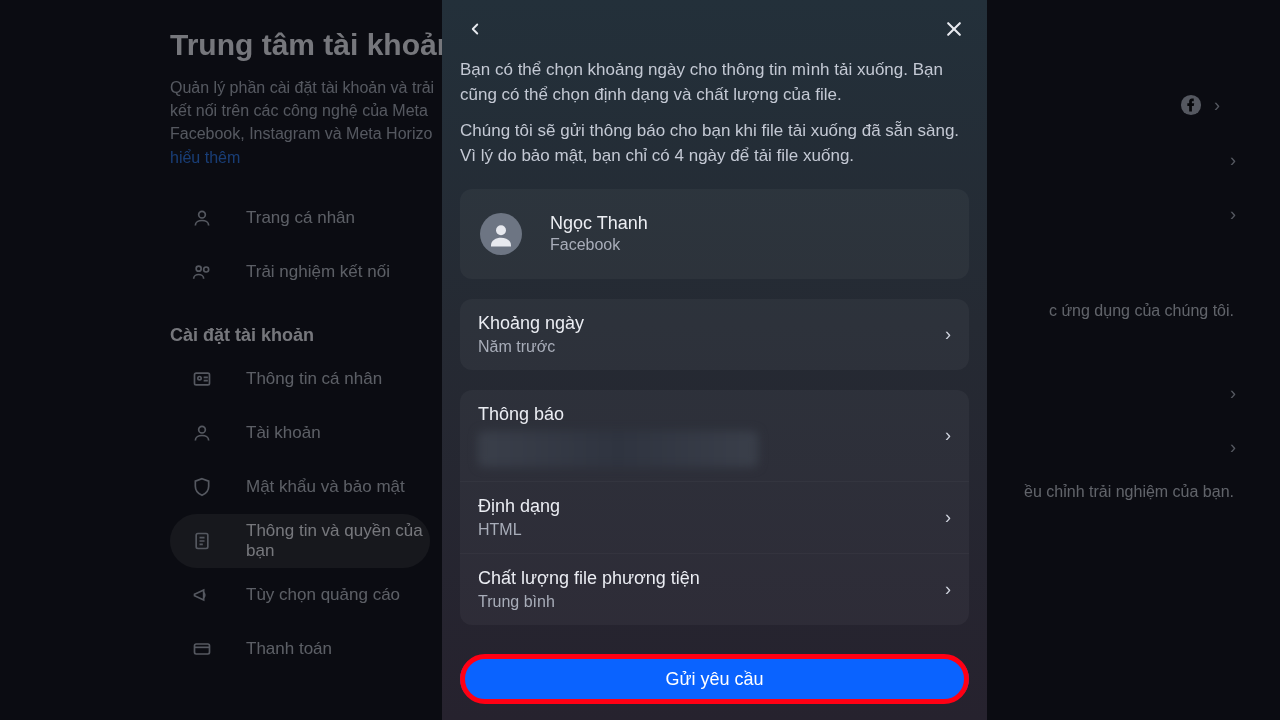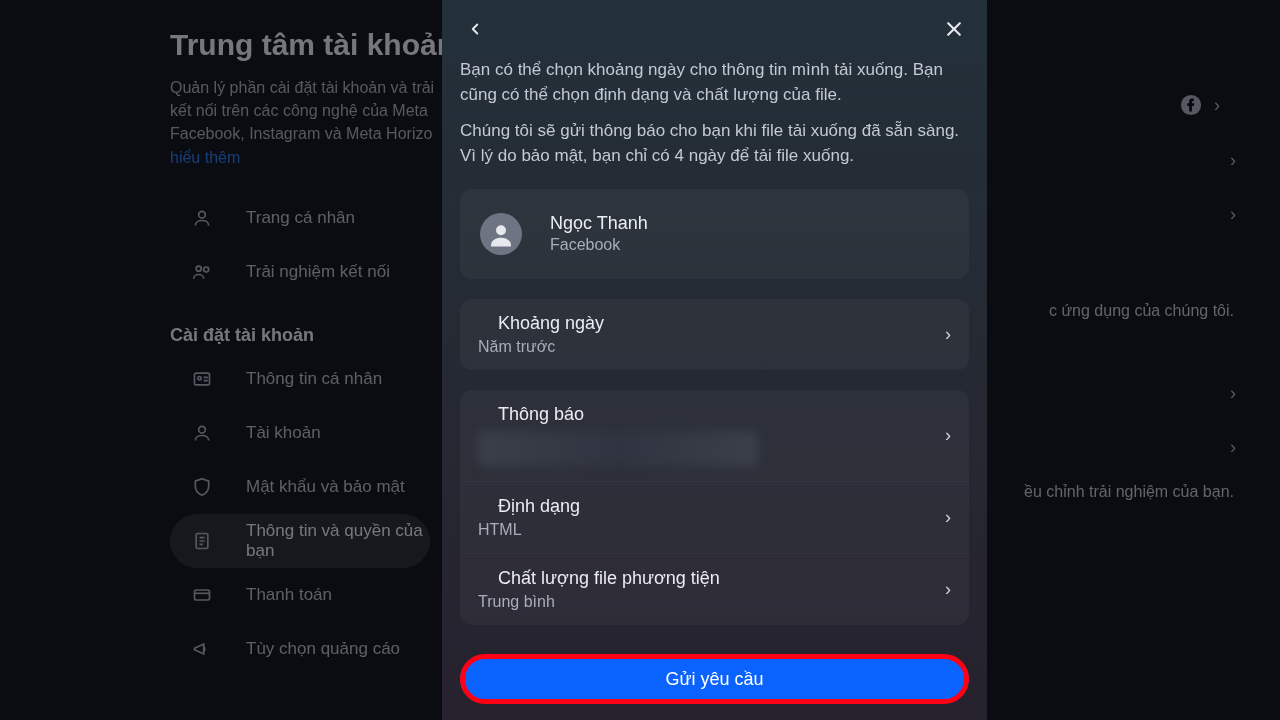--- a/index.html
+++ b/index.html
@@ -35,21 +35,21 @@
   .modal-p { font-size: 17px; line-height: 1.45; color: #c4c9d4; margin-top: 12px; max-width: 505px; }
 
   .card { background: rgba(255,255,255,0.04); border-radius: 12px; margin-top: 20px; }
   .profile-card { display:flex; align-items:center; gap: 28px; padding: 24px 20px; }
   .avatar-circle { width: 42px; height: 42px; border-radius: 50%; background: #6d7583; display:flex; align-items:center; justify-content:center; }
   .profile-card .name { font-size: 18px; font-weight: 500; color:#eceef3; }
   .profile-card .sub { font-size: 16px; color:#a8adb9; margin-top: 2px; }
 
   .opt-row { display:flex; align-items:center; justify-content:space-between; padding: 14px 18px; cursor:pointer; }
   .opt-row + .opt-row { border-top: 1px solid rgba(255,255,255,0.03); }
-  .opt-row .lbl { font-size: 18px; color:#ebedf3;margin-left:20px; }
+  .opt-row .lbl { font-size: 18px; color:#ebedf3; }
   .opt-row .val { font-size: 16px; color:#a8adb9; margin-top: 4px; }
   .opt-row .chevr { color:#cfd3dd; font-size: 18px; }
   .blur-box { width: 280px; height: 36px; border-radius: 6px; margin-top: 6px; background: linear-gradient(90deg,#3a3f4a,#2f3440,#3a3f4a); filter: blur(5px); }
 
   .submit-wrap { margin-top: auto; position: relative; padding-top: 14px; }
   .submit-ring { position:absolute; left:0; right:0; top:14px; height: 50px; border: 5px solid #ff0014; border-radius: 30px; pointer-events:none; }
   .submit-btn { width: 100%; height: 46px; border-radius: 24px; background:#0a63ff; color:#fff; font-size: 18px; font-weight: 500; border:none; display:flex; align-items:center; justify-content:center; cursor:pointer; margin-top:2px; }
 
   svg { display:block; }
 </style>
@@ -121,34 +121,34 @@
             <svg width="20" height="20" viewBox="0 0 24 24" fill="none" stroke="currentColor" stroke-width="2">
               <rect x="5" y="3" width="14" height="18" rx="2"></rect>
               <path d="M9 8h6M9 12h6M9 16h4"></path>
             </svg>
           </span>
         <span>Thông tin và quyền của bạn</span>
       </div>
       <div class="bg-nav-item">
         <span class="ic">
             <svg width="20" height="20" viewBox="0 0 24 24" fill="none" stroke="currentColor" stroke-width="2">
+              <path d="M3 11v2l11 5V6L3 11z"></path>
+              <path d="M14 9a4 4 0 010 6"></path>
+            </svg>
+          </span>
+        <span>Tùy chọn quảng cáo</span>
+      </div>
+      <div class="bg-nav-item">
+        <span class="ic">
+            <svg width="20" height="20" viewBox="0 0 24 24" fill="none" stroke="currentColor" stroke-width="2">
               <rect x="3" y="6" width="18" height="12" rx="2"></rect>
               <path d="M3 10h18"></path>
             </svg>
           </span>
         <span>Thanh toán</span>
-      </div>
-      <div class="bg-nav-item">
-        <span class="ic">
-            <svg width="20" height="20" viewBox="0 0 24 24" fill="none" stroke="currentColor" stroke-width="2">
-              <path d="M3 11v2l11 5V6L3 11z"></path>
-              <path d="M14 9a4 4 0 010 6"></path>
-            </svg>
-          </span>
-        <span>Tùy chọn quảng cáo</span>
       </div>
     </div>
   </div>
 
   <div class="bg-fblogo">
     <svg width="22" height="22" viewBox="0 0 24 24" fill="#9aa0ae">
         <circle cx="12" cy="12" r="11"></circle>
         <path fill="#0b0c12" d="M13 8h2V5h-2c-1.7 0-3 1.3-3 3v2H8v3h2v6h3v-6h2l.5-3H13V8z"></path>
       </svg>
     <span class="chev">›</span>

